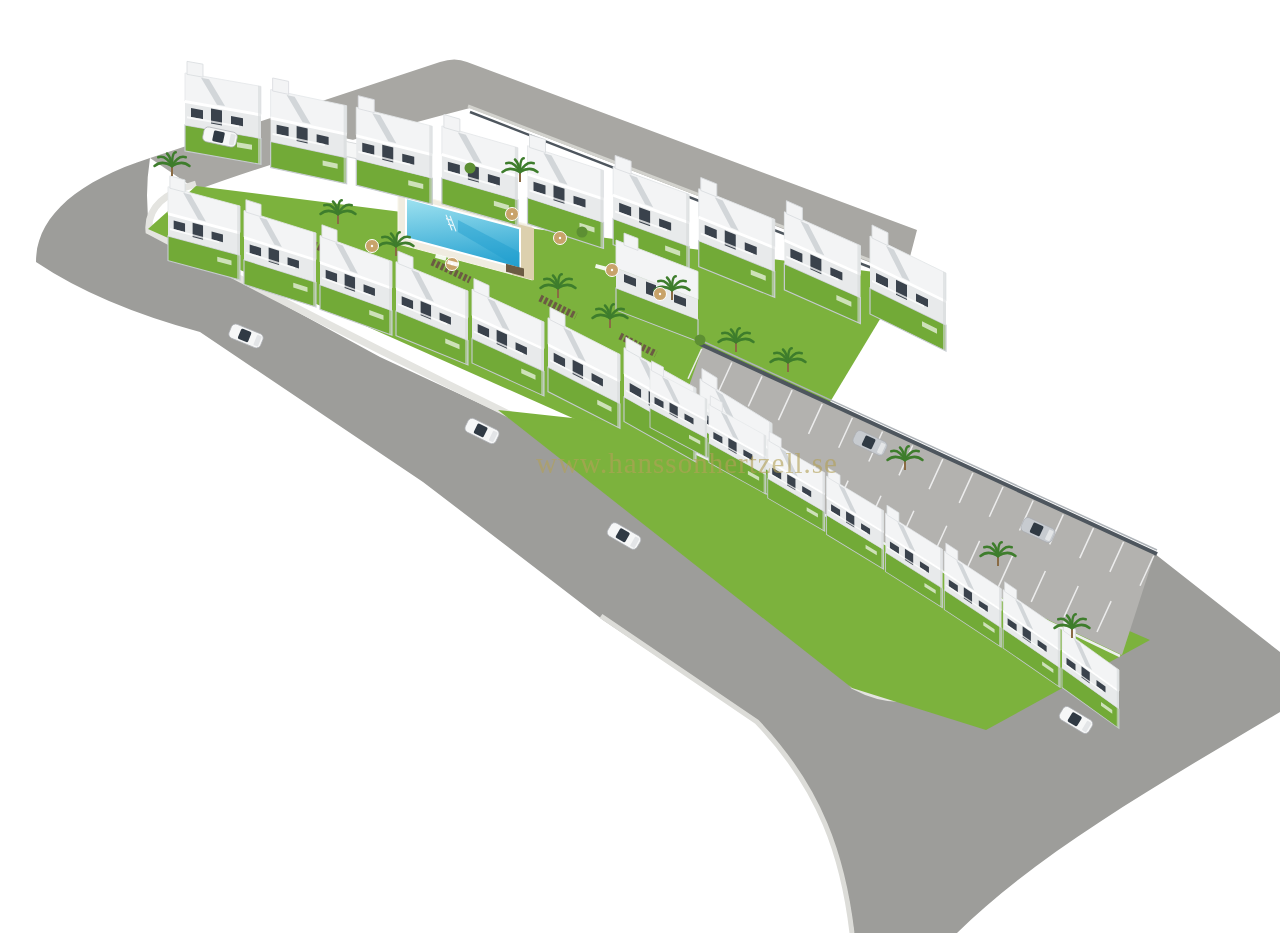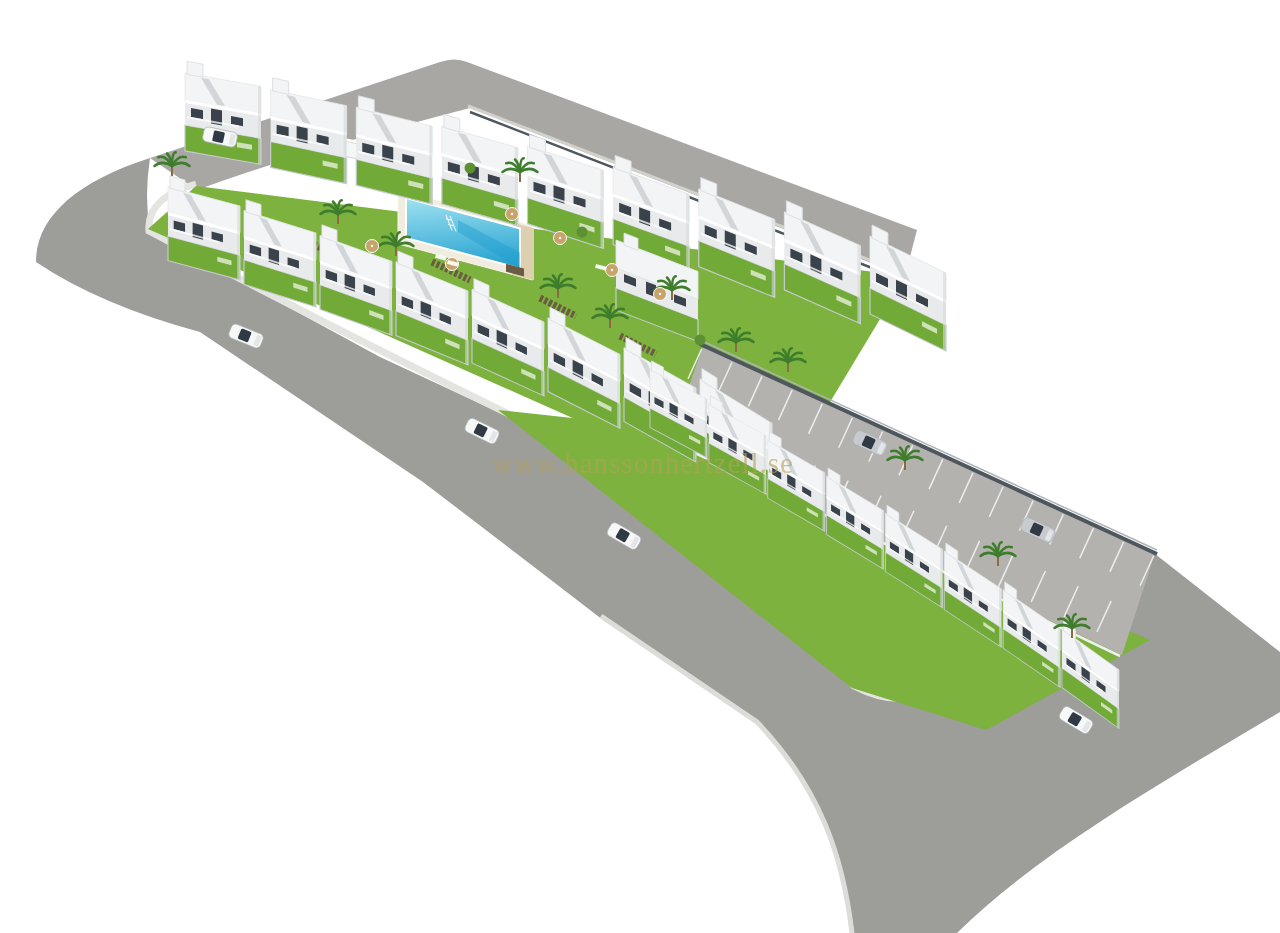--- a/index.html
+++ b/index.html
@@ -514,14 +514,14 @@
         <rect x="-17" y="-7.5" width="34" height="15" rx="4.5" fill="var(--car_silver)" stroke="#aaadb2" stroke-width="0.7"></rect>
         <rect x="-7" y="-5.5" width="11" height="11" rx="1.5" fill="var(--glass)"></rect>
         <rect x="10" y="-5.5" width="5" height="11" rx="1" fill="#e3e5e7"></rect>
       </g>
       <g transform="translate(220,137) rotate(12)">
         <rect x="-17" y="-7.5" width="34" height="15" rx="4.5" fill="var(--car_white)" stroke="#aaadb2" stroke-width="0.7"></rect>
         <rect x="-7" y="-5.5" width="11" height="11" rx="1.5" fill="var(--glass)"></rect>
         <rect x="10" y="-5.5" width="5" height="11" rx="1" fill="#e3e5e7"></rect>
       </g>
     </svg>
-  <div class="watermark" style="color: rgb(179, 161, 88); opacity: 0.62;">www.hanssonhertzell.se</div>
+  <div class="watermark" style="color: rgb(179, 161, 88); opacity: 0.62; margin-left: 44px;">www.hanssonhertzell.se</div>
 </div>
 
 </body></html>

